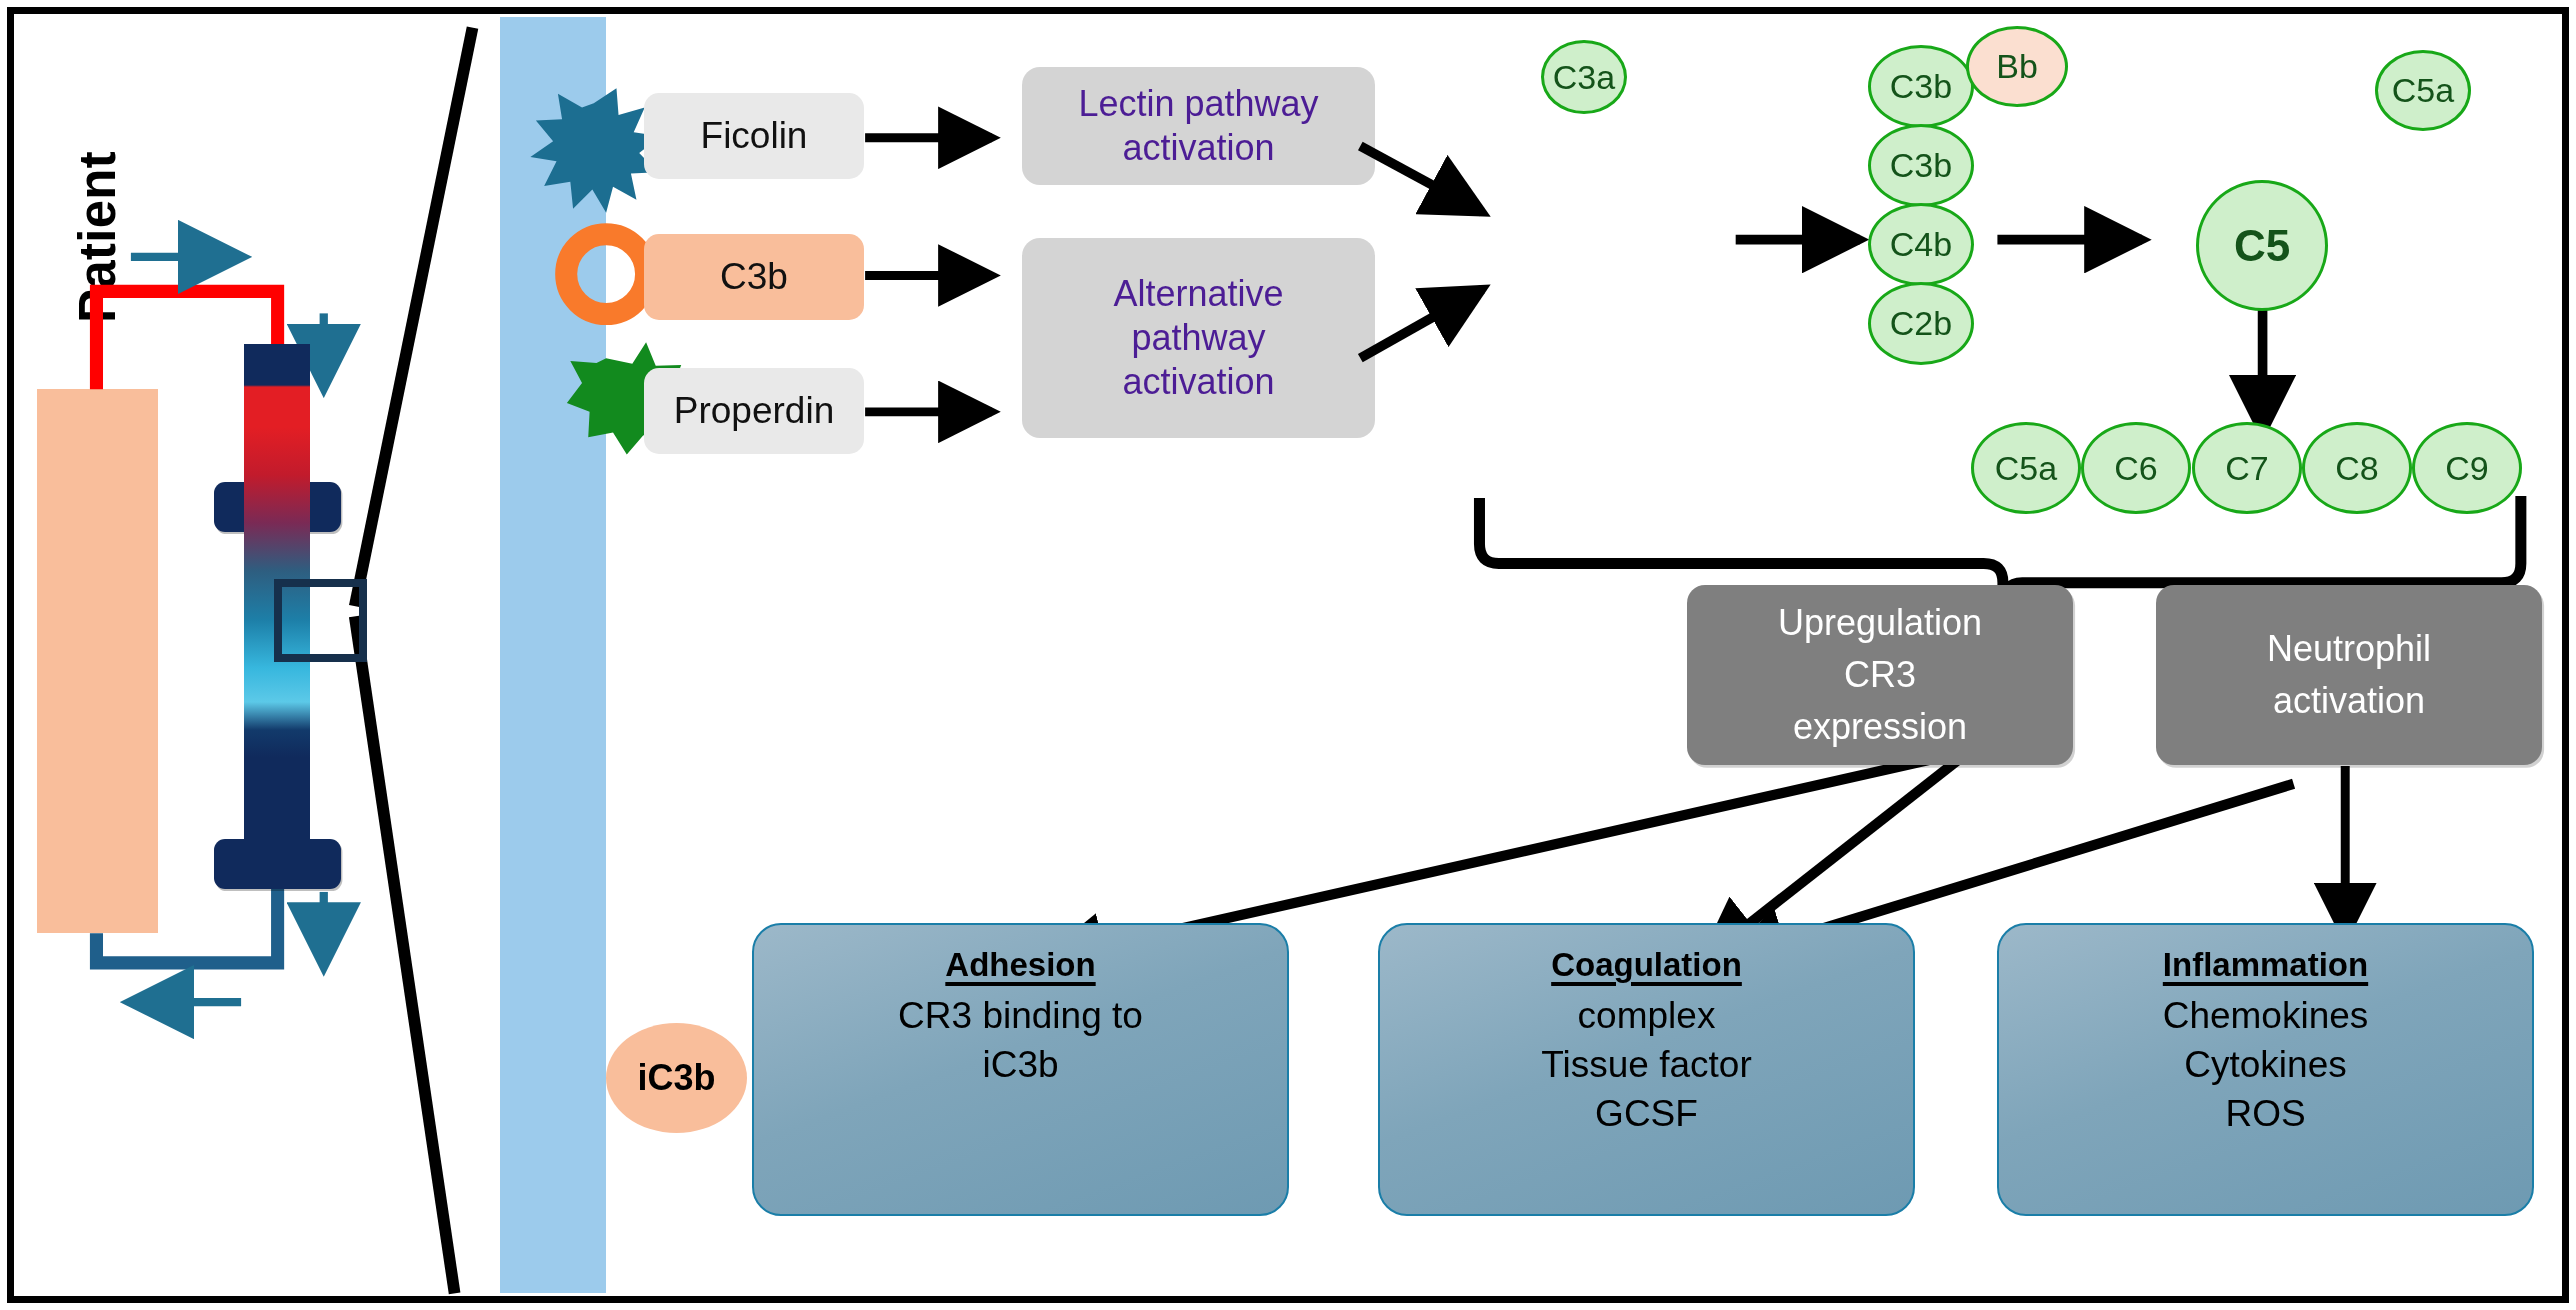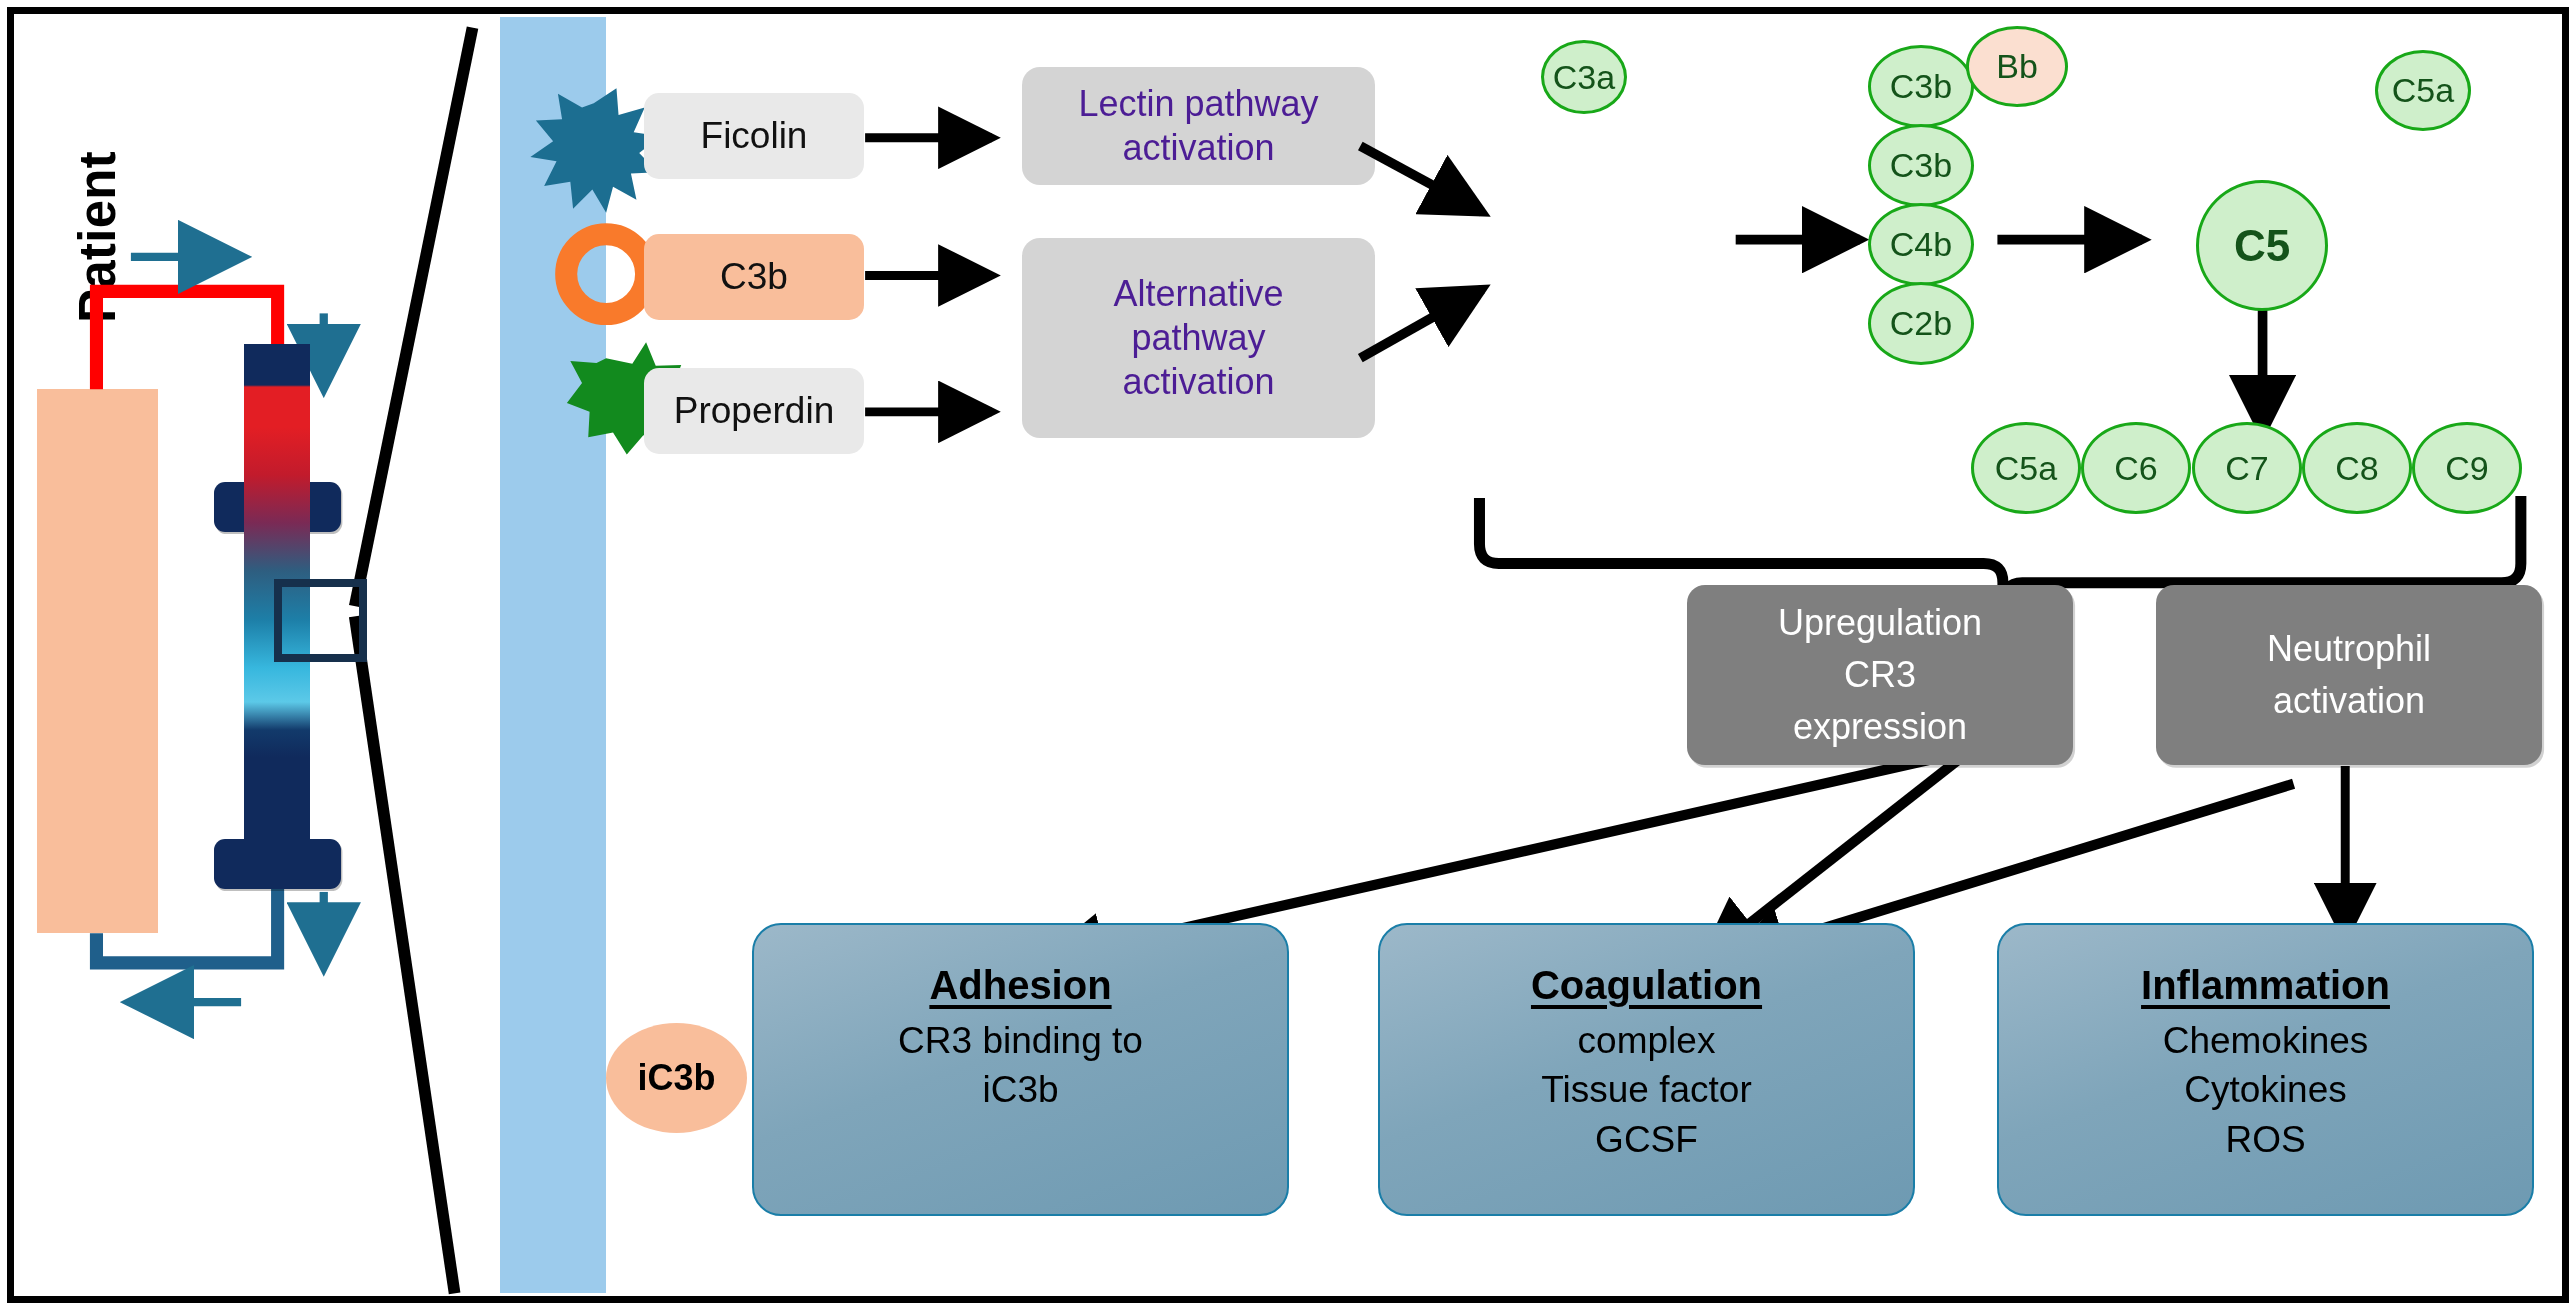--- a/index.html
+++ b/index.html
@@ -116,21 +116,21 @@
     background:linear-gradient(160deg,#9CB8C9 0%,#7FA5BA 45%,#6E9AB2 100%);
     display:flex;flex-direction:column;align-items:center;
     text-align:center;color:#000;
     font-family:"Liberation Sans Narrow","Liberation Sans",sans-serif;
     box-sizing:border-box;padding:18px 8.3px 6.9px 8.3px;
     font-size:37px;line-height:1.33;
   }
   .outbox .ohead{
     font-weight:bold;text-decoration:underline;
     text-underline-offset:5.5px;text-decoration-thickness:4.1px;
-    font-size:40px;margin-bottom:4.1px;margin-top:16px;
+    font-size:33px;margin-bottom:4.1px;
   }
   .outbox .oline{white-space:nowrap;}
 
   .ic3b{
     position:absolute;left:606px;top:1023px;width:141px;height:110px;
     background:#F9BE9B;border-radius:50%;
     display:flex;align-items:center;justify-content:center;
     font-size:36px;font-weight:bold;color:#000;
     z-index:2;
   }

